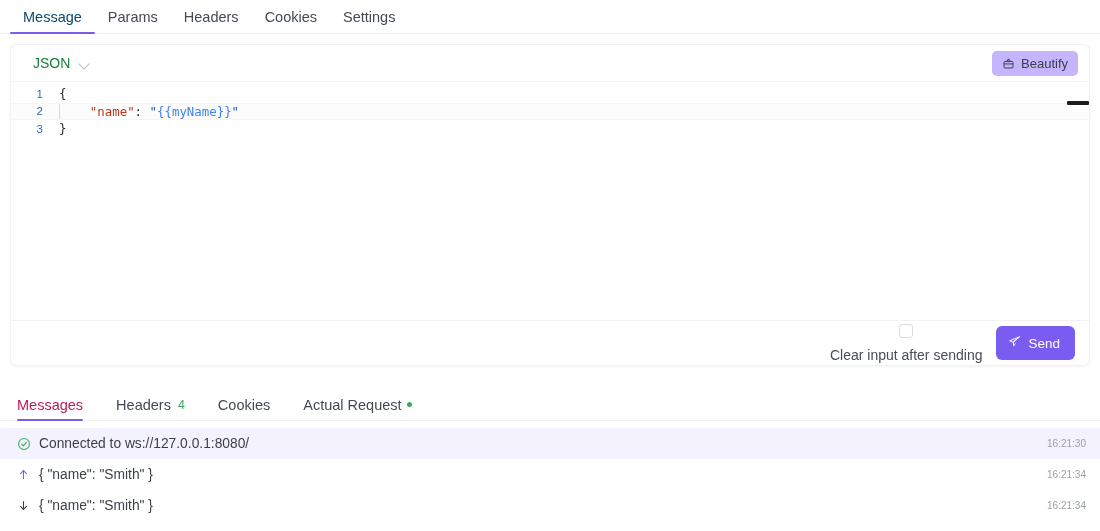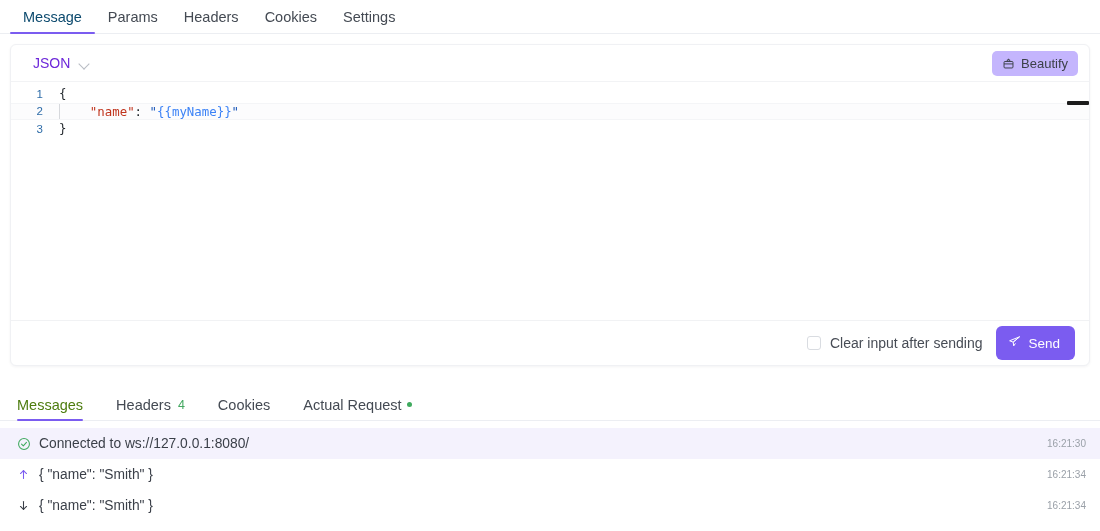--- a/index.html
+++ b/index.html
@@ -42,21 +42,21 @@
     overflow: hidden;
   }
   .editor-head {
     height: 37px; display: flex; align-items: center;
     padding: 0 10px 0 22px;
     border-bottom: 1px solid #f2f3f5;
     position: relative;
   }
   .lang-select {
     display: flex; align-items: center; gap: 9px;
-    font-size: 14px; color: #6d28d9; cursor: pointer;
+    font-size: 14px; color: #15803d; cursor: pointer;
   }
   .chev {
     width: 11px; height: 11px; display: inline-block; position: relative;
   }
   .chev::before {
     content: ""; position: absolute; left: 1px; top: 2px;
     width: 7px; height: 7px;
     border-right: 1.4px solid #b8bcc4;
     border-bottom: 1.4px solid #b8bcc4;
     transform: rotate(45deg);
@@ -108,21 +108,21 @@
   }
 
   
   .action-bar {
     position: absolute; left: 0; right: 0; bottom: 0;
     height: 45px;
     border-top: 1px solid #f1f2f4;
     display: flex; align-items: center; justify-content: flex-end;
     gap: 14px; padding-right: 14px;
   }
-  .check-wrap { display: flex; align-items: center; gap: 9px; cursor: pointer; }
+  .check-wrap { display: flex; align-items: center; gap: 9px; cursor: pointer; flex-direction: column; }
   .checkbox {
     width: 14px; height: 14px; border: 1.3px solid #d9dce1;
     border-radius: 3px; background: #fff;
   }
   .check-label { font-size: 14px; color: #474c55; }
   .send-btn {
     height: 34px; padding: 0 15px 0 12px;
     background: #7b5cf0; border: none; border-radius: 6px;
     color: #fff; font-size: 13.5px;
     display: flex; align-items: center; gap: 7px;
@@ -136,21 +136,21 @@
     display: flex; align-items: flex-end; height: 33px;
     padding-left: 17px;
     border-bottom: 1px solid #eceef2;
   }
   .bottom-tabs .tab {
     font-size: 14.5px; color: #444a53;
     padding: 0 14px 8px 0; margin-right: 19px;
     line-height: 1; cursor: pointer; position: relative;
     display: flex; align-items: center; gap: 7px; white-space: nowrap;
   }
-  .bottom-tabs .tab.active { color: #4d7c0f; }
+  .bottom-tabs .tab.active { color: #be185d; }
   .bottom-tabs .tab.active::after {
     content: ""; position: absolute;
     left: 0; right: 14px; bottom: -1px; height: 2.5px;
     background: #7b5cf0; border-radius: 2px;
   }
   .badge-count { font-size: 12.5px; color: #43a860; }
   .dot-green {
     width: 5px; height: 5px; border-radius: 50%;
     background: #3faa5e; display: inline-block; margin-left: -2px;
   }

